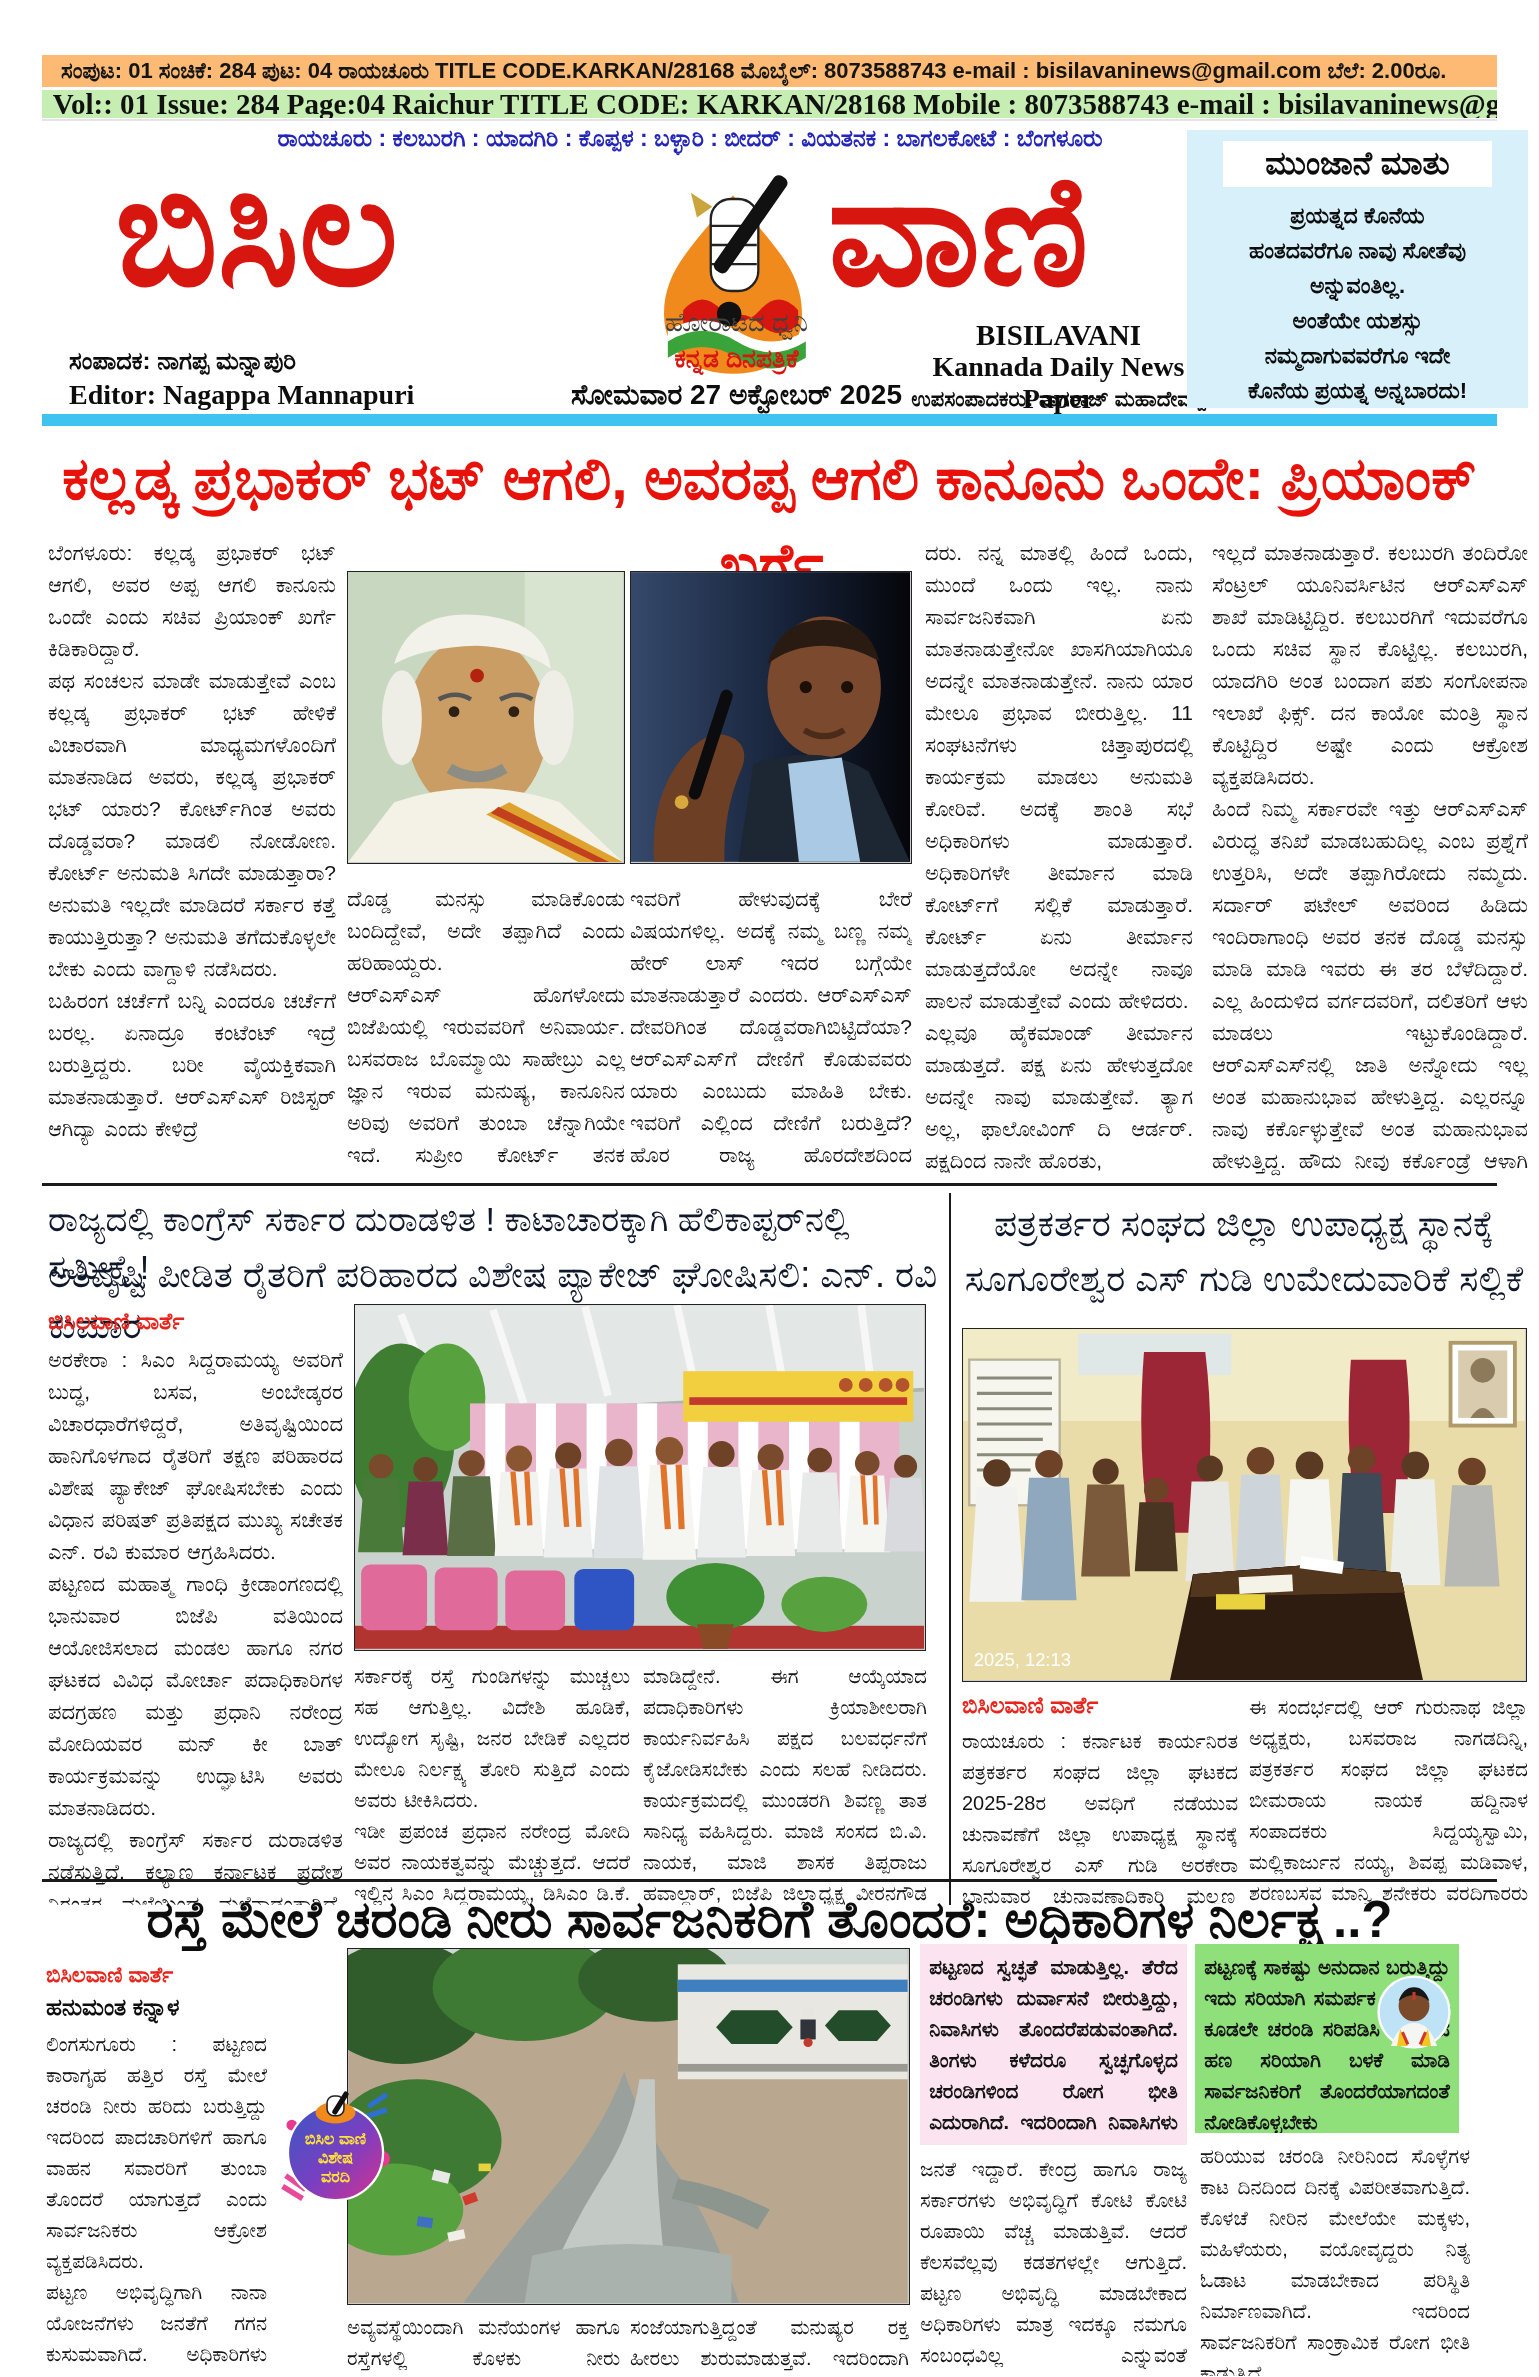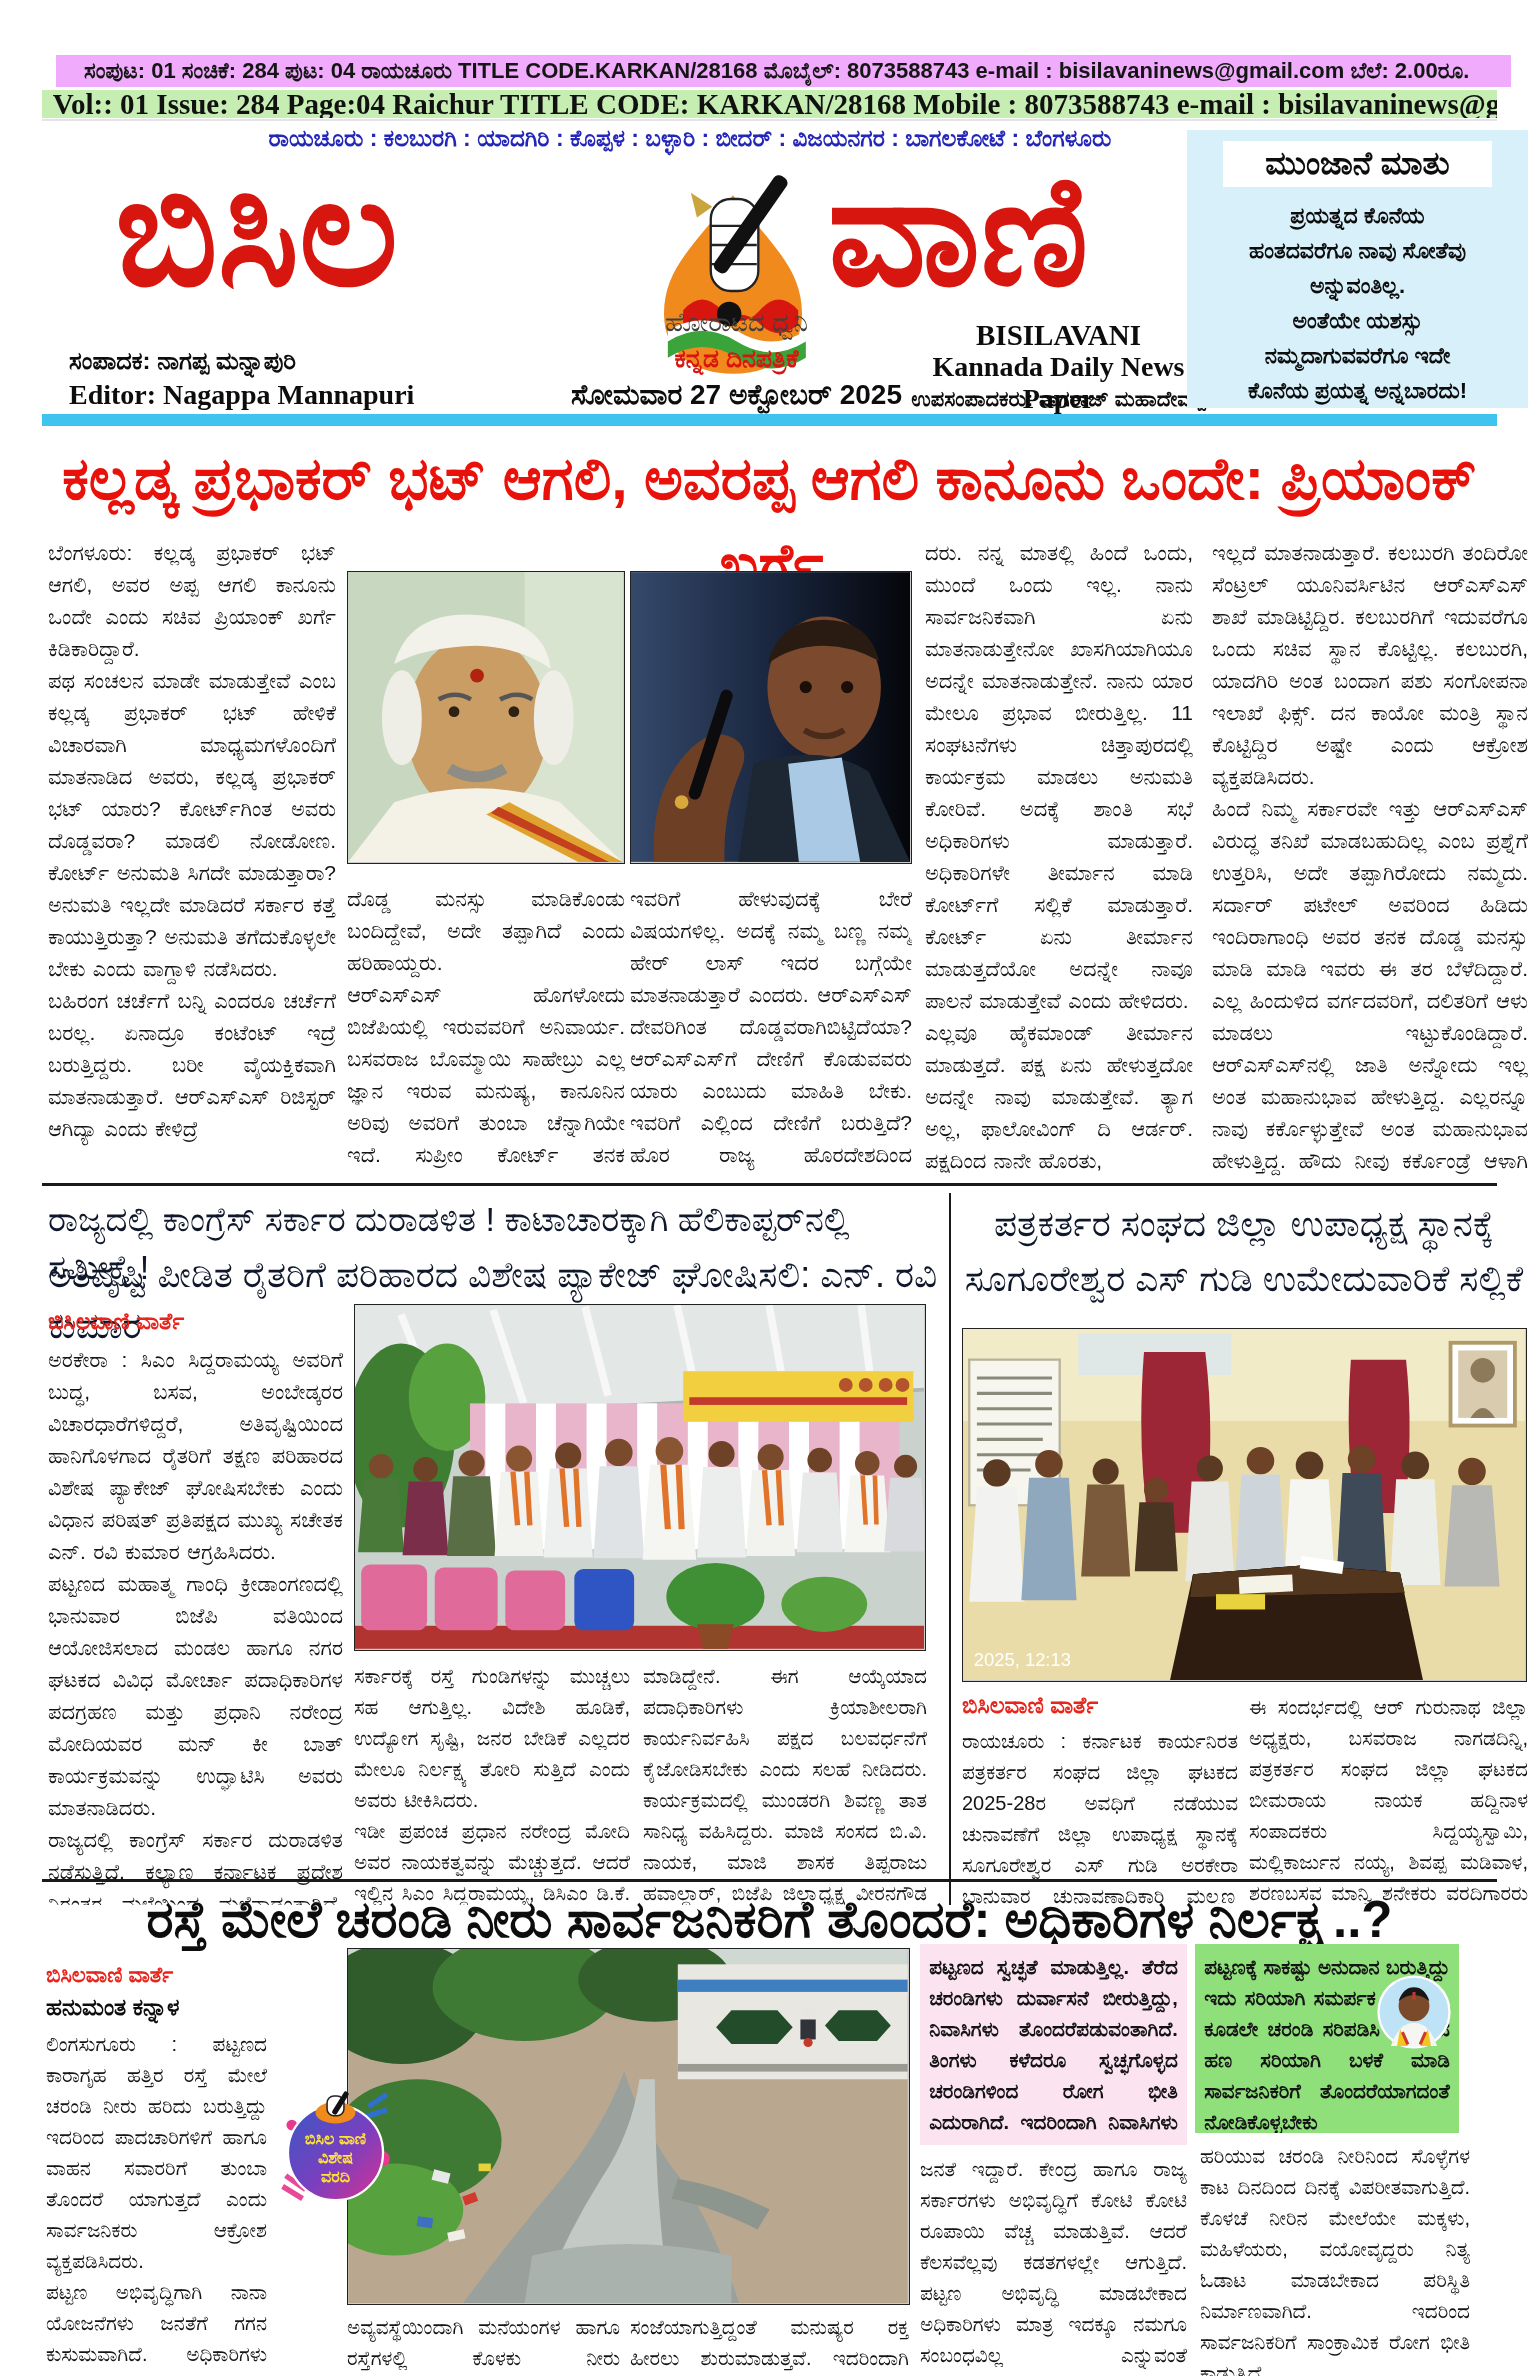--- a/index.html
+++ b/index.html
@@ -17,25 +17,25 @@
   .rule{background:#1a1a1a;}
   .headline-red{color:#e8120a;font-weight:bold;}
   .mid-headline{font-weight:normal;color:#0f172a;}
   svg{display:block;}
 </style>
 </head>
 <body>
 
 <div class="page">
 
-  <div class="abs" style="left:56px;top:55px;width:1455px;height:32px;background:#f0abfc;font-weight:bold;font-size:22px;line-height:32px;padding:0 28px;box-sizing:border-box;color:#151515;white-space:nowrap;overflow:hidden;">ಸಂಪುಟ: 01 ಸಂಚಿಕೆ: 284 ಪುಟ: 04 ರಾಯಚೂರು TITLE CODE.KARKAN/28168 ಮೊಬೈಲ್: 8073588743  e-mail : bisilavaninews@gmail.com  ಬೆಲೆ: 2.00ರೂ.</div>
+  <div class="abs" style="left:42px;top:55px;width:1455px;height:32px;background:#fdba74;font-weight:bold;font-size:22px;line-height:32px;padding:0 19px;box-sizing:border-box;color:#151515;white-space:nowrap;overflow:hidden;">ಸಂಪುಟ: 01 ಸಂಚಿಕೆ: 284 ಪುಟ: 04 ರಾಯಚೂರು TITLE CODE.KARKAN/28168 ಮೊಬೈಲ್: 8073588743  e-mail : bisilavaninews@gmail.com  ಬೆಲೆ: 2.00ರೂ.</div>
   <div class="abs" style="left:42px;top:90px;width:1455px;height:28px;background:#c6eeb2;font-family:'Liberation Serif',serif;font-weight:bold;font-size:29px;line-height:28px;padding:0 10.7px;box-sizing:border-box;color:#111;white-space:nowrap;overflow:hidden;">Vol:: 01 Issue: 284 Page:04 Raichur  TITLE CODE: KARKAN/28168 Mobile : 8073588743  e-mail : bisilavaninews@gmail.com  Price :2.00</div>
   <div class="abs" style="left:42px;top:119px;width:1455px;height:2.3px;background:#e4e4e4;"></div>
 
-  <div class="abs center" style="left:199px;top:125px;width:982px;font-weight:bold;font-size:23px;color:#2326b8;">ರಾಯಚೂರು : ಕಲಬುರಗಿ : ಯಾದಗಿರಿ : ಕೊಪ್ಪಳ : ಬಳ್ಳಾರಿ : ಬೀದರ್ : ವಿಜಯನಗರ : ಬಾಗಲಕೋಟೆ : ಬೆಂಗಳೂರು</div>
+  <div class="abs center" style="left:199px;top:125px;width:982px;font-weight:bold;font-size:23px;color:#2326b8;">ರಾಯಚೂರು : ಕಲಬುರಗಿ : ಯಾದಗಿರಿ : ಕೊಪ್ಪಳ : ಬಳ್ಳಾರಿ : ಬೀದರ್ : ವಿಯತನಕ : ಬಾಗಲಕೋಟೆ : ಬೆಂಗಳೂರು</div>
 
   <div class="abs" style="left:115px;top:150px;font-size:153px;line-height:161px;font-weight:bold;color:#d7170f;text-align:right;">ಬಿಸಿಲ</div>
   <div class="abs" style="left:828px;top:150px;font-size:153px;line-height:161px;font-weight:bold;color:#d7170f;">ವಾಣಿ</div>
 
   <div class="abs" style="left:637px;top:153px;width:192px;height:230px;">
     <svg width="192" height="230" viewBox="0 0 250 300">
       <path d="M125 55 C 175 120 215 150 215 210 C 215 262 175 288 125 288 C 75 288 35 262 35 210 C 35 150 75 120 125 55 Z" fill="#f08a1d"></path>
       <path d="M60 205 q25 -28 50 0 q25 28 50 0 q25 -28 50 0 l0 18 q-25 24 -50 0 q-25 -24 -50 0 q-25 24 -50 0 Z" fill="#d7170f"></path>
       <path d="M40 245 q45 -30 90 0 q45 30 90 0 l0 22 q-45 28 -90 0 q-45 -28 -90 0 Z" fill="#3aa33a"></path>
       <path d="M40 232 q45 -28 90 0 q45 28 90 0 l0 14 q-45 28 -90 0 q-45 -28 -90 0 Z" fill="#ffffff"></path>

